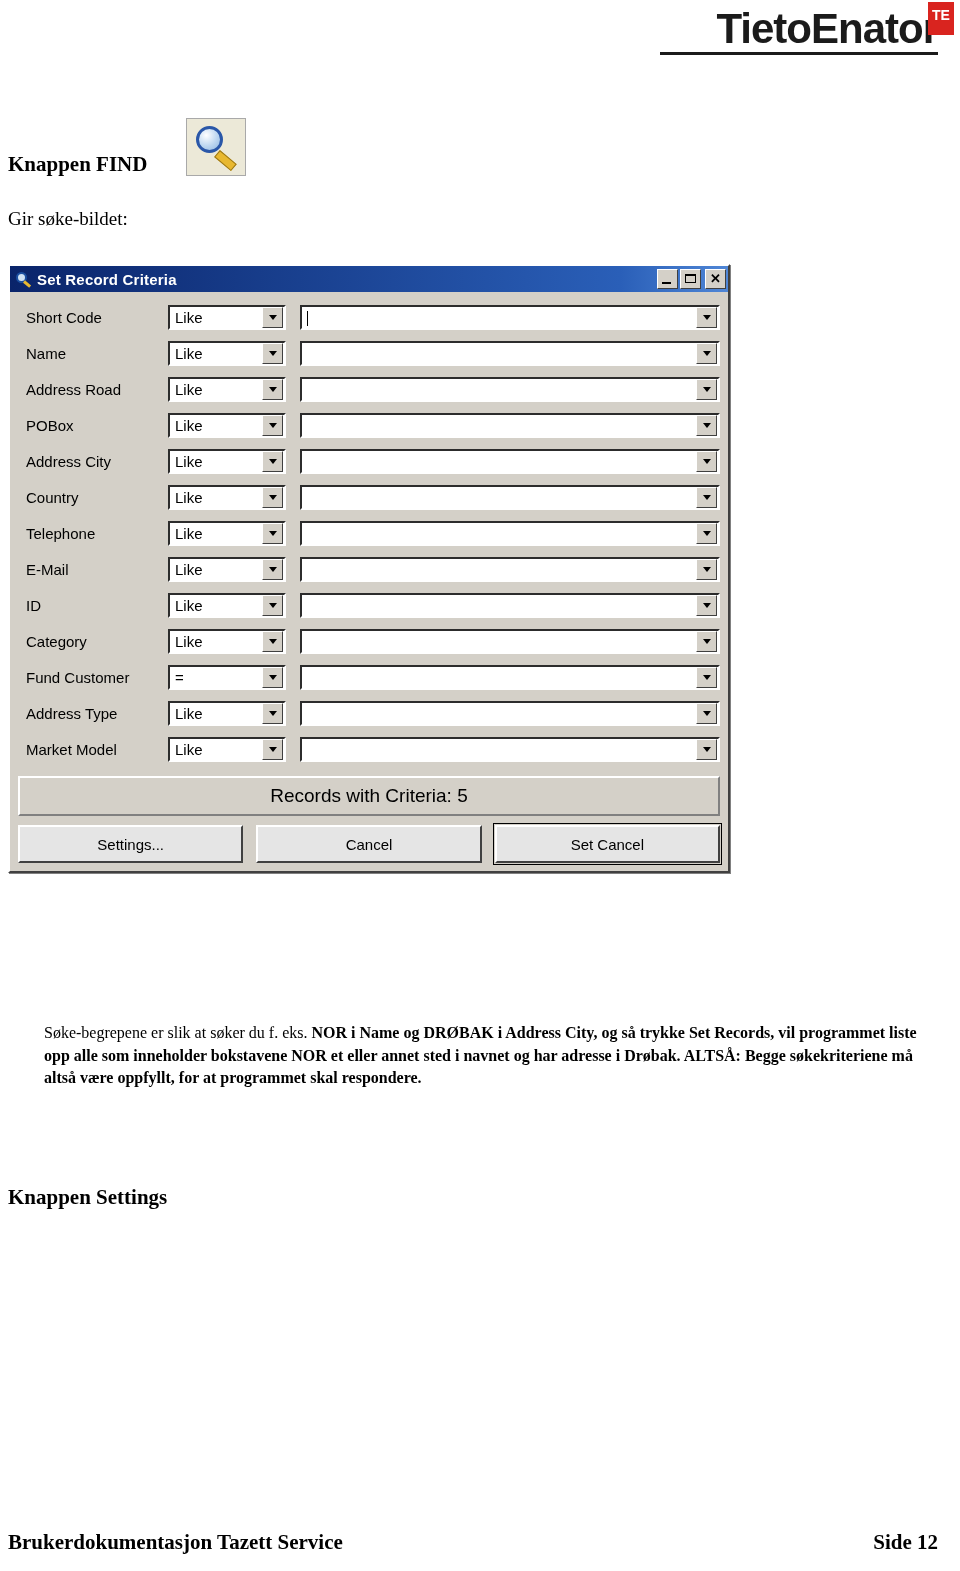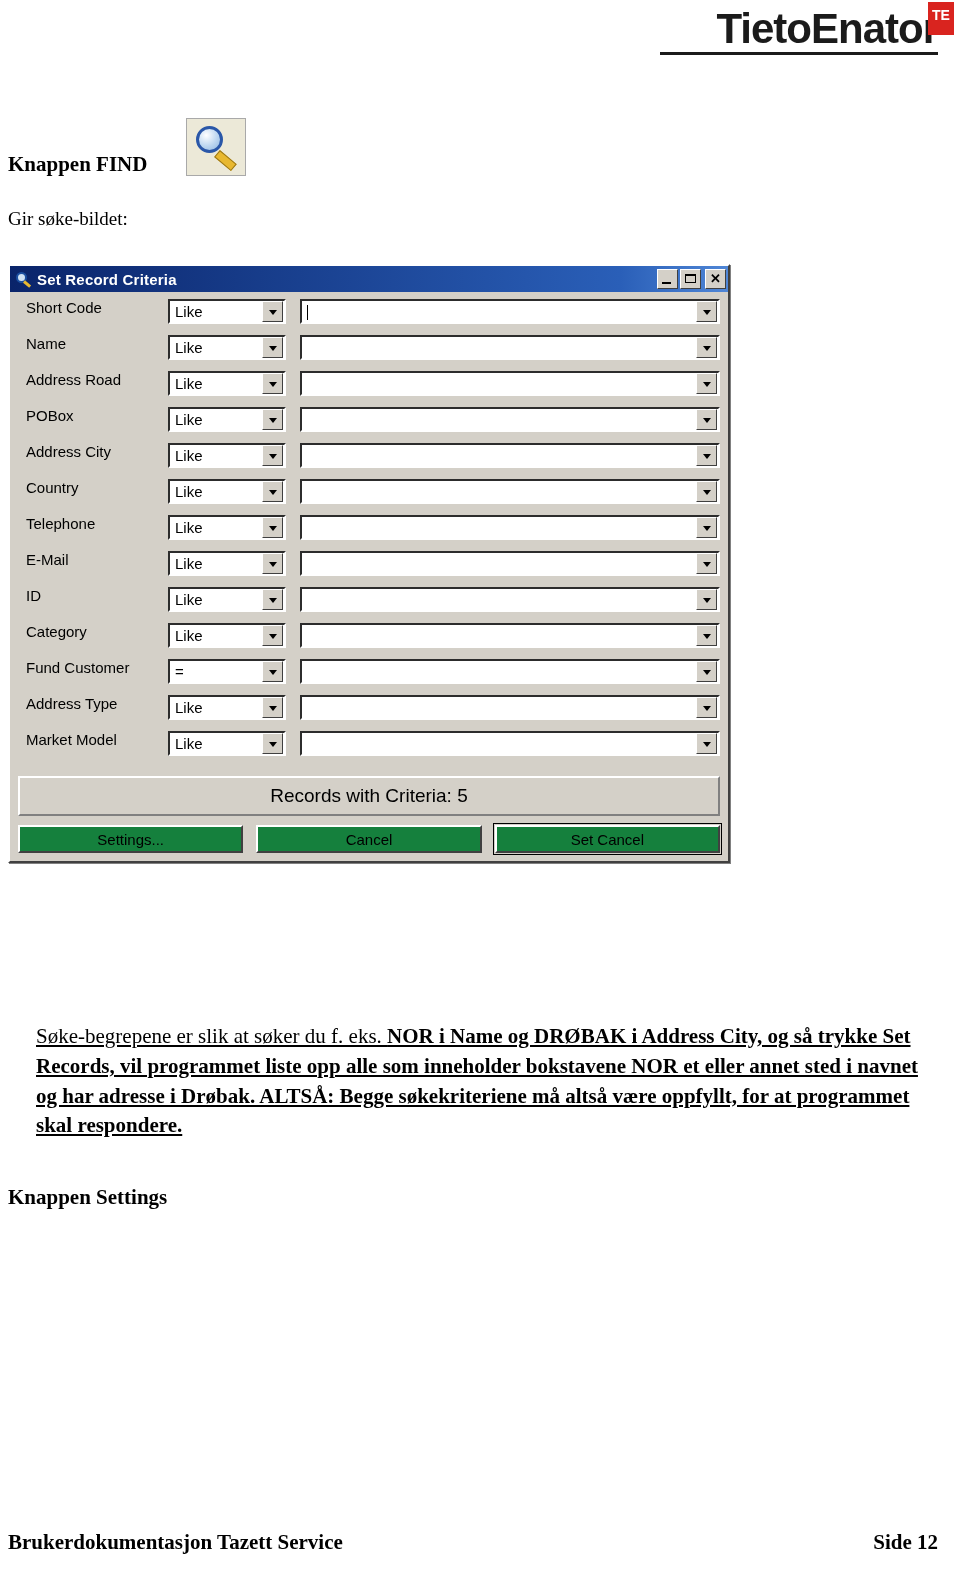--- a/index.html
+++ b/index.html
@@ -142,21 +142,21 @@
     content:""; position:absolute; left:4px; top:4px; width:11px; height:9px;
     border:1px solid #000; border-top-width:2px; box-sizing:border-box;
   }
   .tbtn.close {
     font-weight:bold; font-size:13px; margin-left:2px;
   }
 
   .dlg-body { padding:7px 8px 8px 8px; }
 
   .row {
-    display:flex; align-items:flex-start;
+    display:flex; align-items:center;
     height:36px;
   }
   .row-label {
     width:150px;
     font-size:15px;
     color:#000;
     padding-left:8px;
     box-sizing:border-box;
     white-space:nowrap;
   }
@@ -212,44 +212,43 @@
     display:flex; align-items:center; justify-content:center;
     font-size:19px;
     box-sizing:border-box;
   }
   .btn-row {
     margin-top:9px;
     display:flex; gap:13px;
   }
   .btn {
     flex:1 1 0;
-    height:28px;
-    background:#15803d;
+    height:38px;
+    background:#e5e5e5;
     border:2px solid #ffffff;
     border-right-color:#404040; border-bottom-color:#404040;
     display:flex; align-items:center; justify-content:center;
     font-size:15px;
     box-sizing:border-box;
   }
   .btn.default {
     border:2px solid #ffffff;
     border-right-color:#404040; border-bottom-color:#404040;
     outline:1px solid #000;
     outline-offset:1px;
   }
 
   
   .para {
     position:absolute;
-    left:36px; top:1022px;
+    left:44px; top:1022px;
     width:902px;
-    font-size:21px;
+    font-size:16px;
     line-height:1.42;
     text-align:left;
-    text-decoration:underline;
   }
   .para b { font-weight:bold; }
   .knappen-settings {
     position:absolute; left:8px; top:1185px;
     font-size:21px; font-weight:bold;
   }
 
   
   .footer {
     position:absolute; left:0; right:0; bottom:16px;

